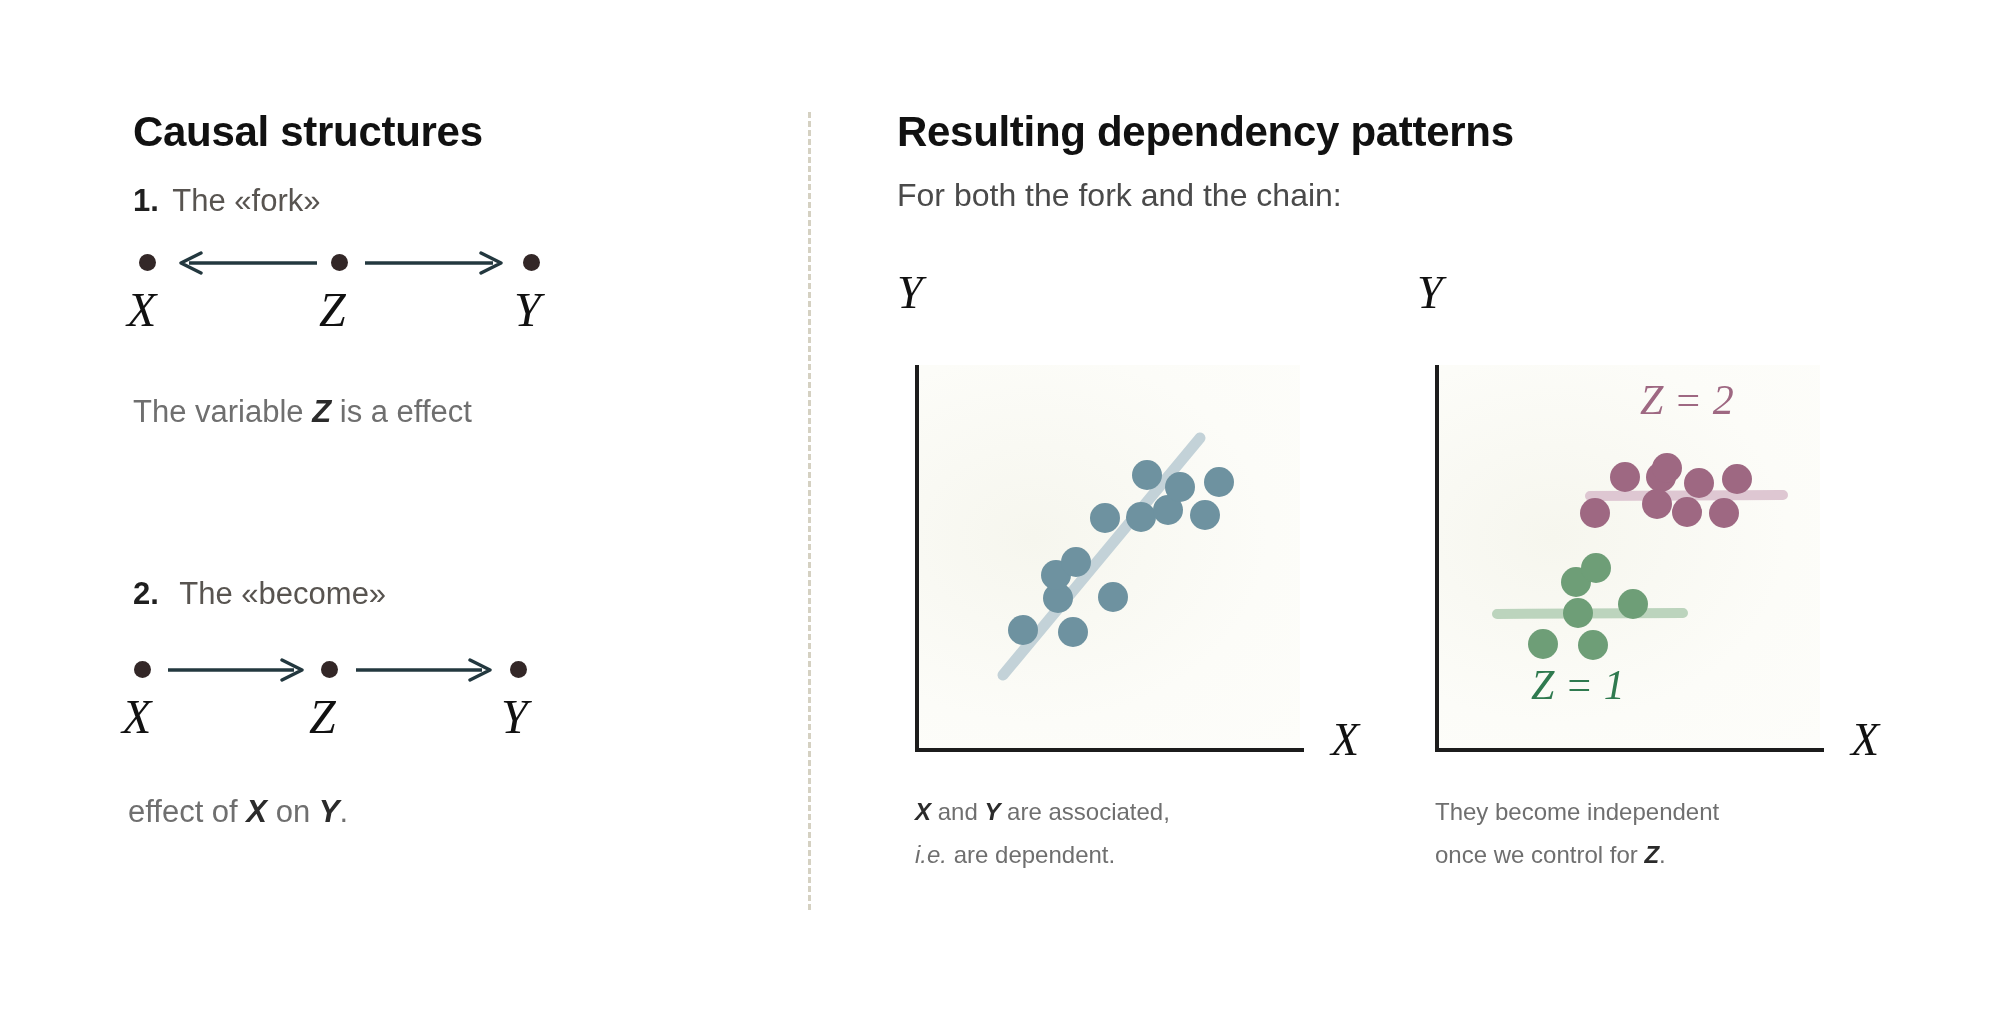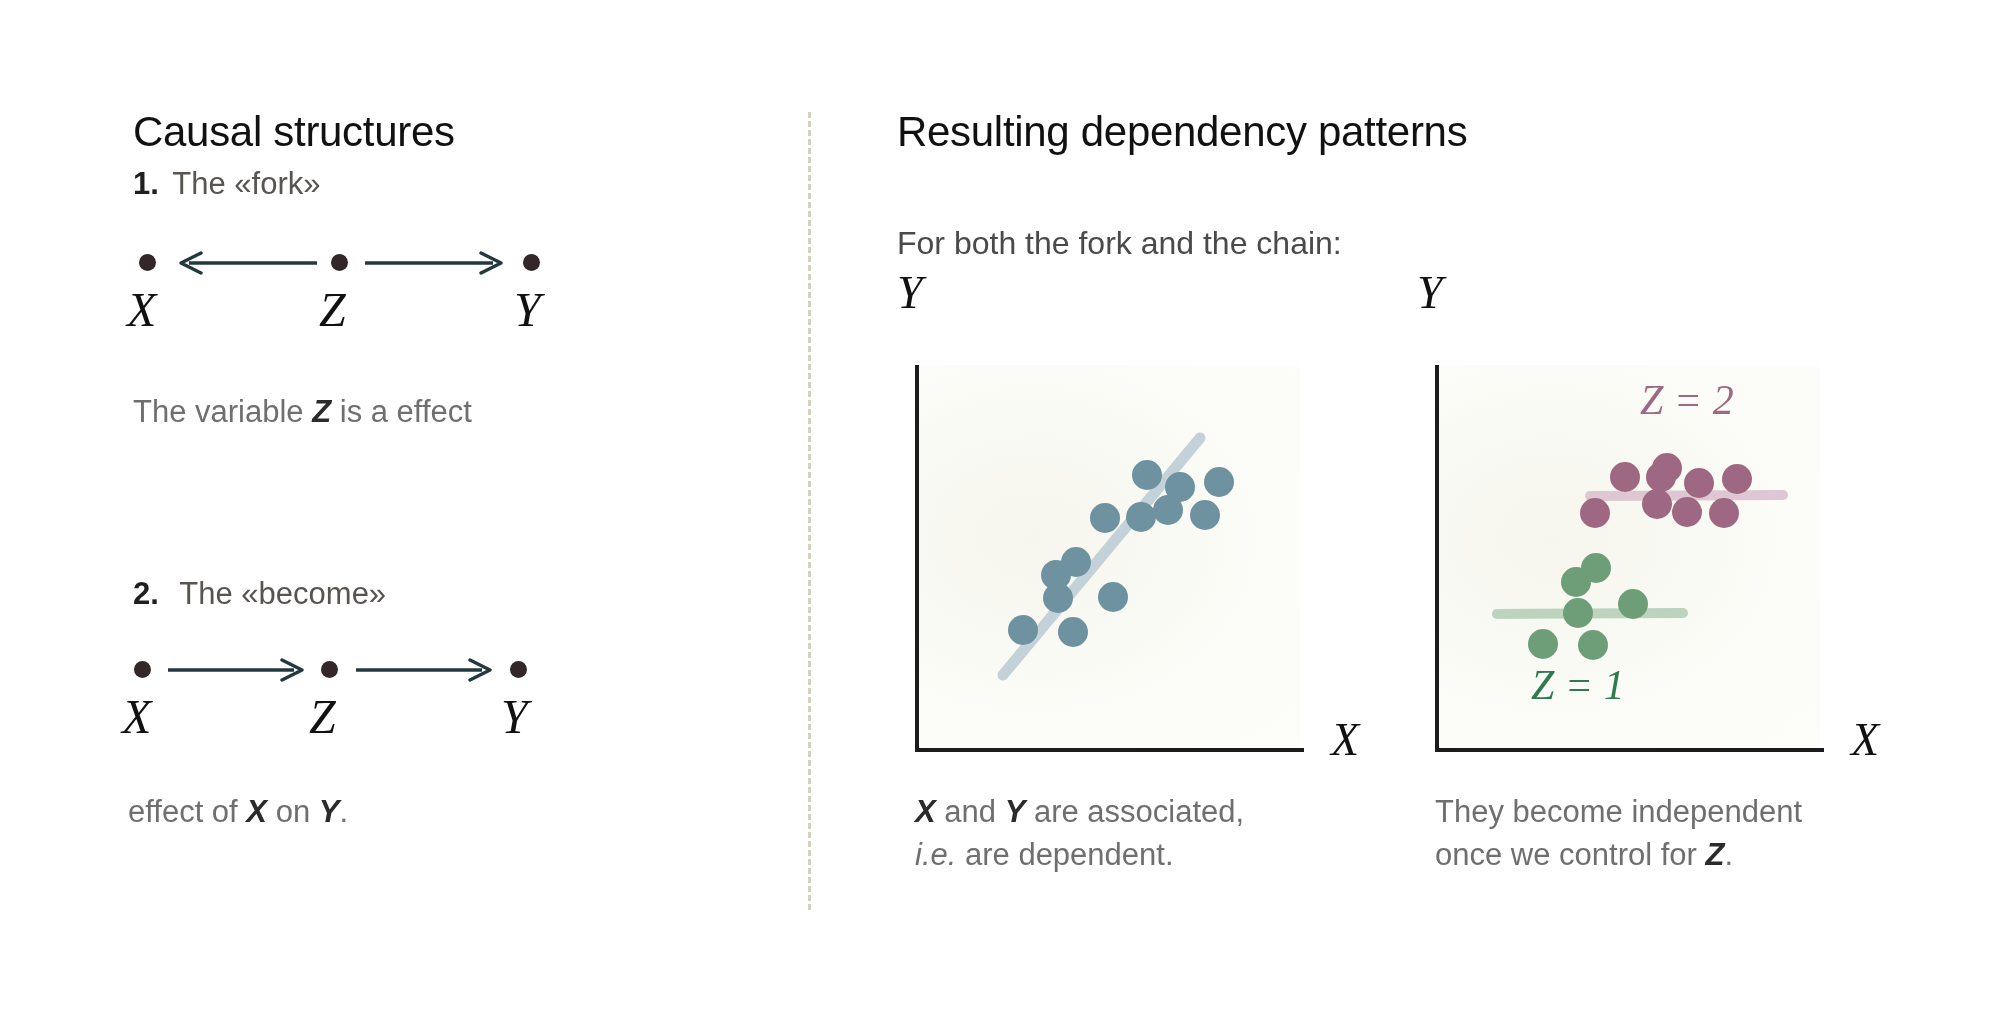--- a/index.html
+++ b/index.html
@@ -9,21 +9,21 @@
     background:#ffffff;
     font-family:"Liberation Sans", sans-serif;
     overflow:hidden;
     position:relative;
   }
   #stage{position:absolute;left:0;top:0;width:2000px;height:1009px;}
 
   
   .h-title{
     font-family:"Liberation Sans", sans-serif;
-    font-weight:normal;
+    font-weight:bold;
     font-size:42px;
     color:#111111;
     letter-spacing:-0.3px;
     white-space:nowrap;
   }
   .sub-num{
     font-family:"Liberation Sans", sans-serif;
     font-weight:bold;
     font-size:31px;
     color:#1f1f1f;
@@ -101,41 +101,41 @@
     position:absolute;
     font-family:"Liberation Serif", serif;
     font-style:italic;
     font-size:42px;
     line-height:1;
     white-space:nowrap;
   }
   .caption{
     position:absolute;
     font-family:"Liberation Sans", sans-serif;
-    font-size:31px;
+    font-size:24px;
     line-height:43px;
     color:#6f6f6f;
     white-space:nowrap;
   }
   .caption .v{font-weight:bold;font-style:italic;color:#2b2b2b;}
   .caption .it{font-style:italic;}
 </style>
 </head>
 <body>
 
 <div id="stage">
 
   <div class="divider" style="left:808px;top:112px;height:798px;"></div>
 
   <div>
 
     <div class="h-title" style="position:absolute;left:133px;top:108px;">Causal structures</div>
 
     <div>
-      <div style="position:absolute;left:133px;top:166px;white-space:nowrap;">
+      <div style="position:absolute;left:133px;top:183px;white-space:nowrap;">
         <span class="sub-num">1.</span>
         <span class="sub-label" style="margin-left:9px;">The «fork»</span>
       </div>
 
       <div class="dag" style="left:133px;top:248px;width:420px;height:110px;">
         <div class="node-dot" style="left:6px;top:6px;"></div>
         <div class="node-dot" style="left:198px;top:6px;"></div>
         <div class="node-dot" style="left:390px;top:6px;"></div>
 
         <div class="arrow" style="left:42px;top:3px;width:142px;">
@@ -198,21 +198,21 @@
           <span>effect of </span><span class="v">X</span><span> on </span><span class="v">Y</span><span>.</span>
         </div>
       </div>
     </div>
   </div>
 
   <div>
 
     <div class="h-title" style="position:absolute;left:897px;top:108px;">Resulting dependency patterns</div>
 
-    <div class="intro-text" style="position:absolute;left:897px;top:177px;margin-top:48px;">For both the fork and the chain:</div>
+    <div class="intro-text" style="position:absolute;left:897px;top:177px;">For both the fork and the chain:</div>
 
     <div class="plot" style="left:915px;top:365px;width:390px;height:388px;">
       <div class="plot-bg" style="left:4px;top:0px;width:381px;height:383px;"></div>
       <div class="axis-y" style="left:0px;top:0px;height:387px;"></div>
       <div class="axis-x" style="left:0px;top:383px;width:389px;"></div>
 
       <svg style="position:absolute;left:0;top:0;" width="390" height="388">
         <line x1="88" y1="310" x2="285" y2="73" stroke="#c3d2d8" stroke-width="11" stroke-linecap="round"></line>
       </svg>
 

